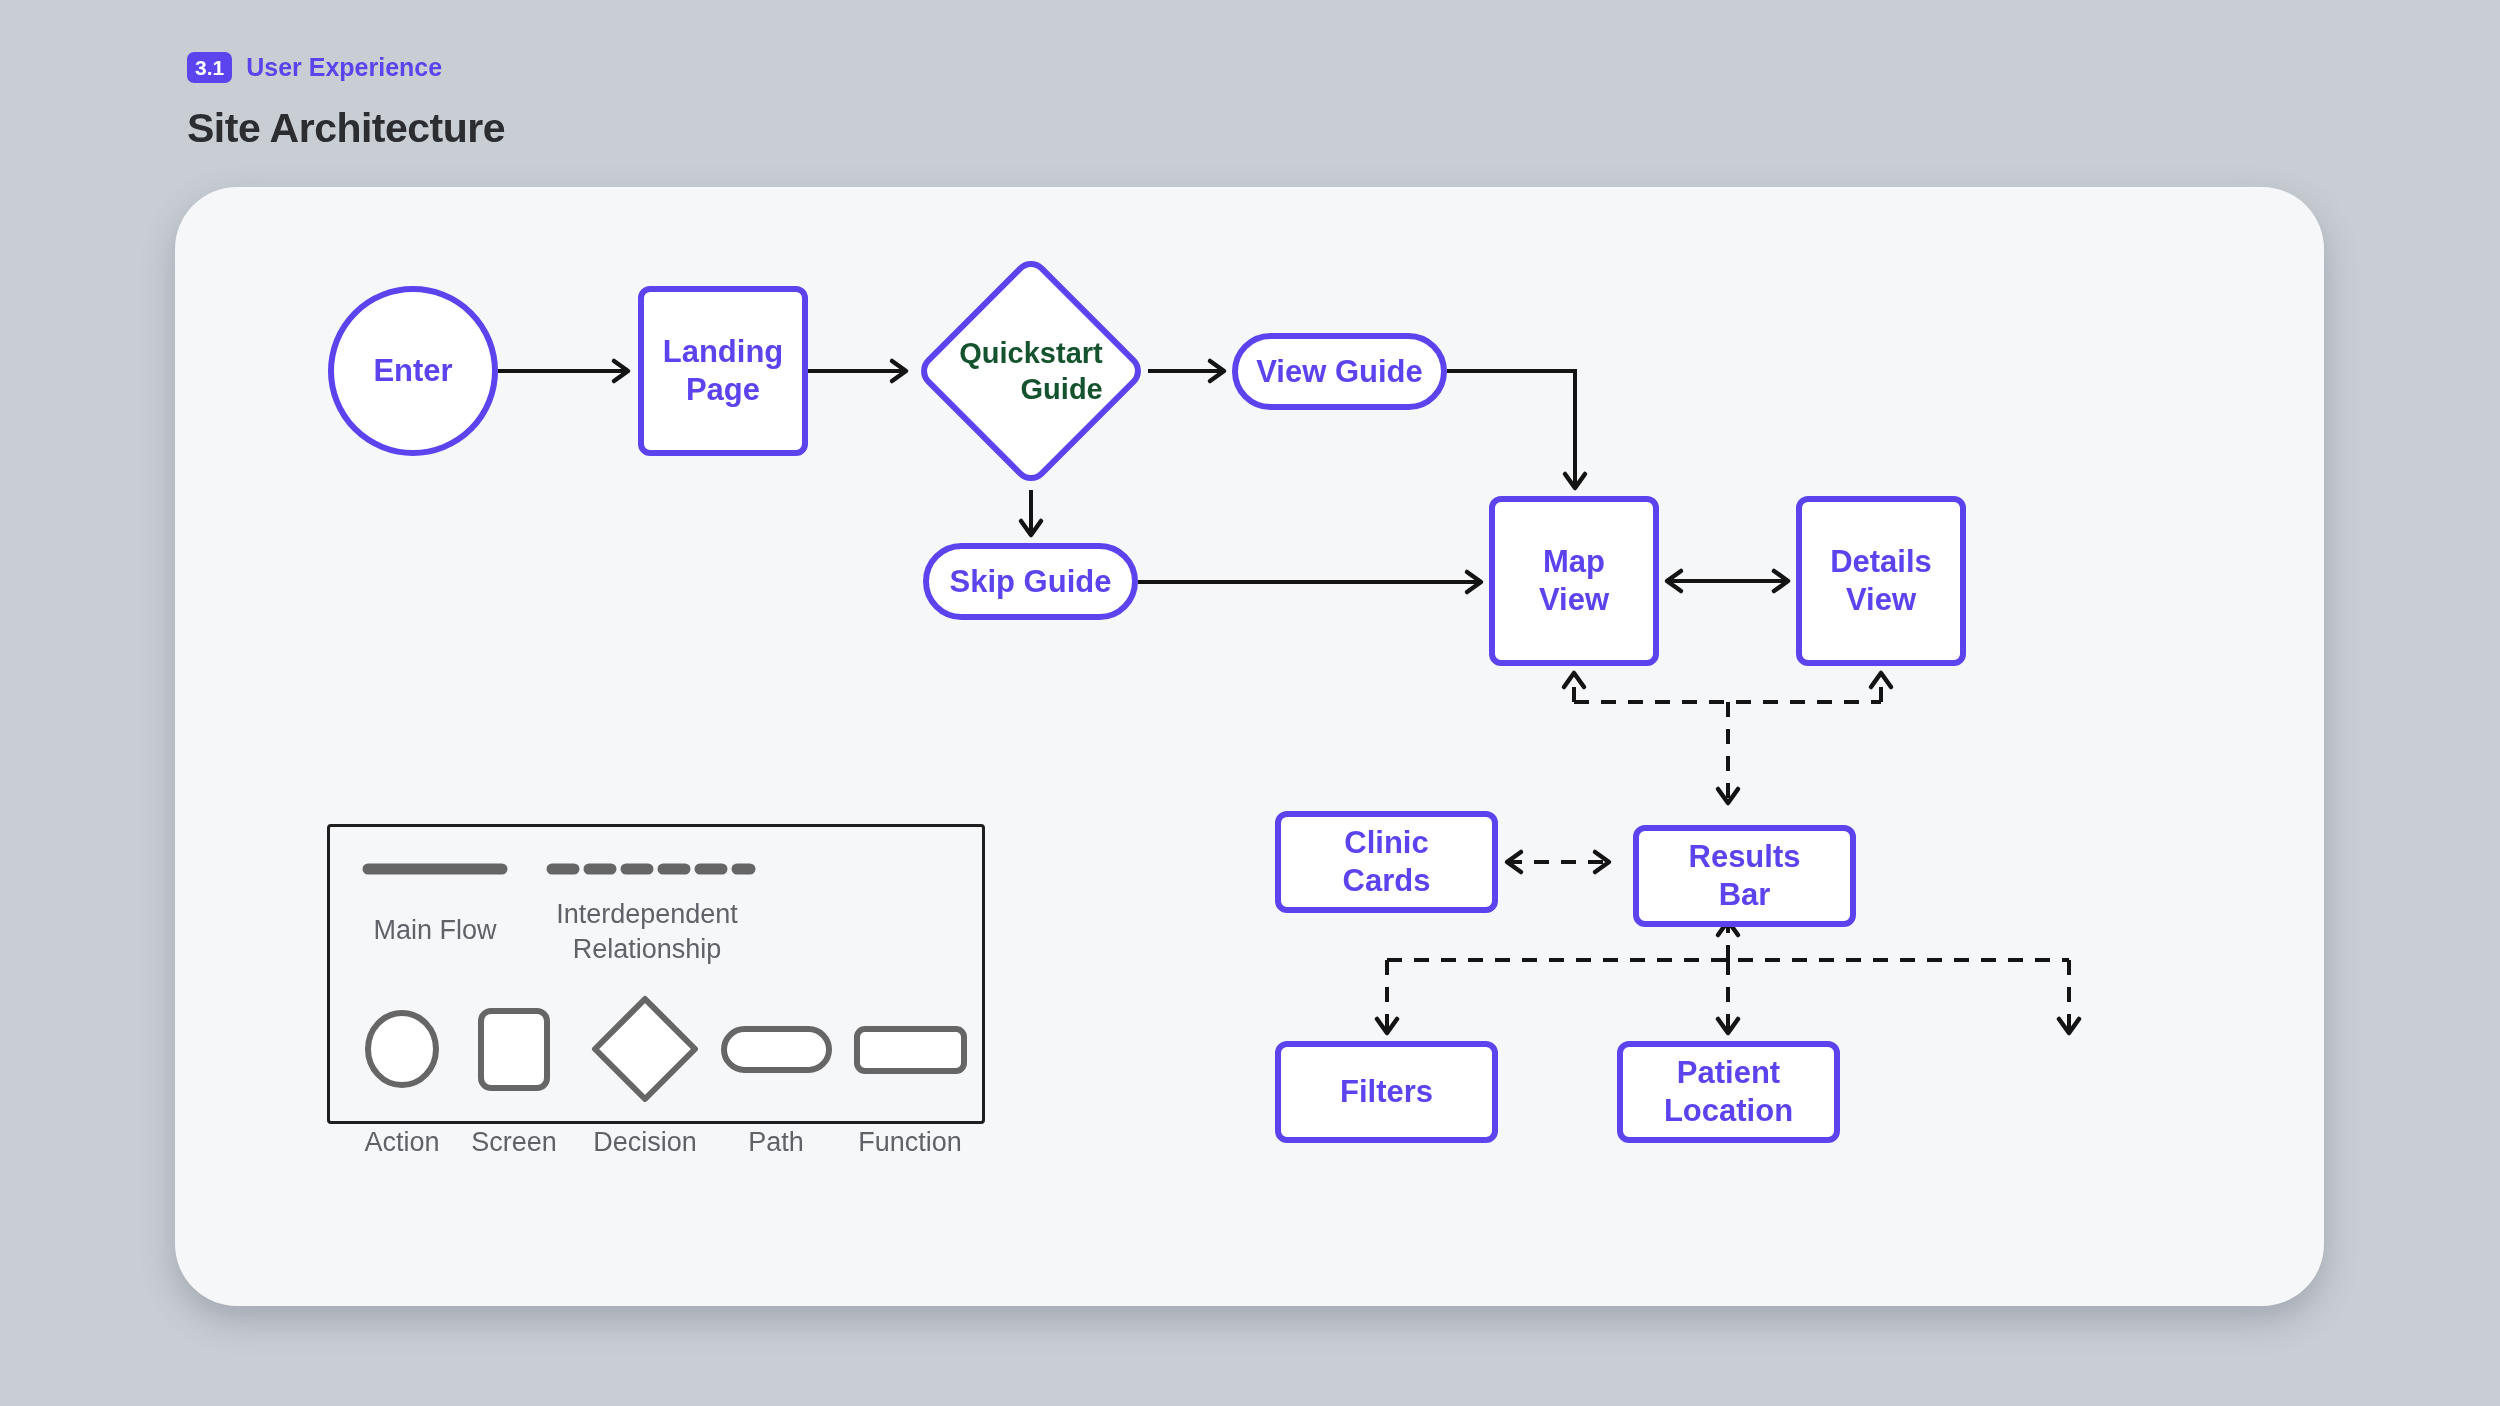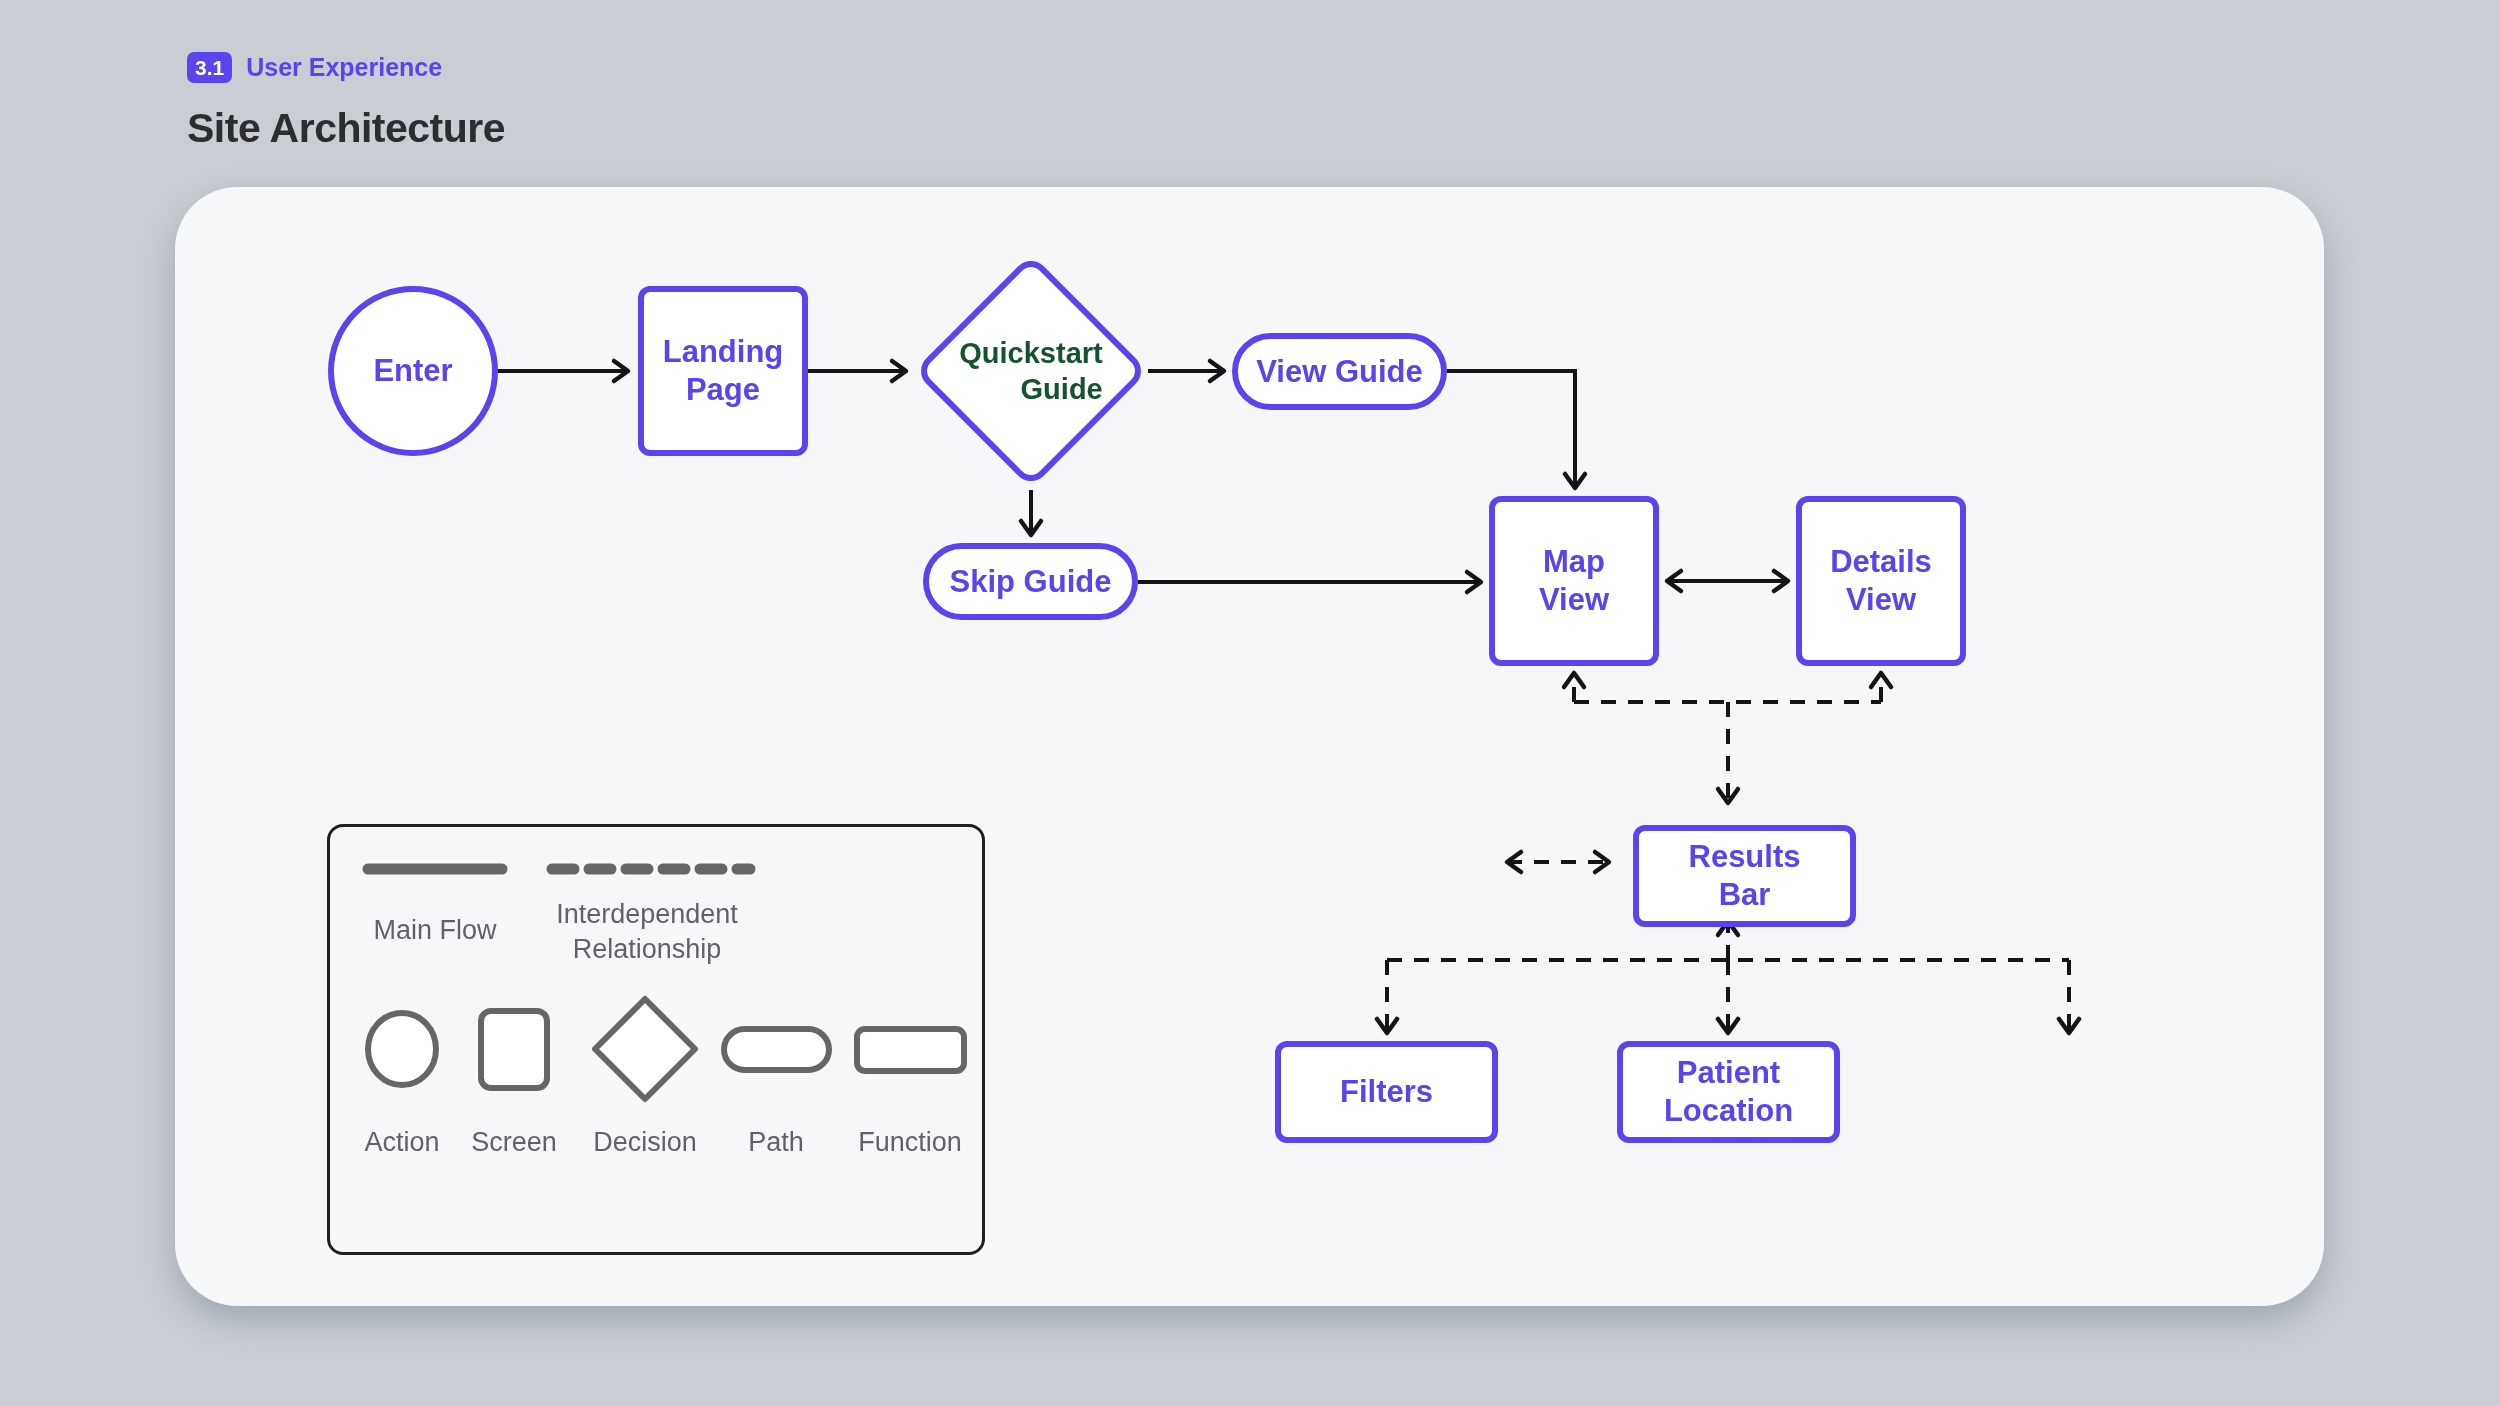--- a/index.html
+++ b/index.html
@@ -56,22 +56,22 @@
     transform:rotate(45deg);
   }
   .diamond-label{
     position:absolute;display:flex;align-items:center;justify-content:center;
     color:#14532d;font-weight:700;font-size:29px;line-height:1.25;
     text-align:right;white-space:pre-line;
   }
 
   
   .legend{
-    position:absolute;left:327px;top:824px;width:658px;height:431px;
-    box-sizing:border-box;border:3px solid #1f1f1f;border-radius:16px;
+    position:absolute;left:327px;top:824px;width:658px;height:300px;
+    box-sizing:border-box;border:3px solid #1f1f1f;border-radius:4px;
   }
   .legend svg{position:absolute;inset:0;}
   .legend-label{
     position:absolute;color:#5f6368;font-size:27px;line-height:1.3;
     text-align:center;white-space:pre-line;
   }
 </style>
 </head>
 <body>
 
@@ -126,20 +126,22 @@
   <div class="node pill" style="left:923px;top:543px;">Skip Guide</div>
 
   <div class="node pill" style="left:1232px;top:333px;">View Guide</div>
 
   <div class="node square" style="left:1489px;top:496px;">Map
 View</div>
 
   <div class="node square" style="left:1796px;top:496px;">Details
 View</div>
 
+  <div class="node func" style="left:1275px;top:811px;">Clinic
+Cards</div>
 
   <div class="node func" style="left:1617px;top:825px;margin-left:16px;">Results
 Bar</div>
 
   <div class="node func" style="left:1275px;top:1041px;">Filters</div>
 
   <div class="node func" style="left:1617px;top:1041px;">Patient
 Location</div>
 
 

